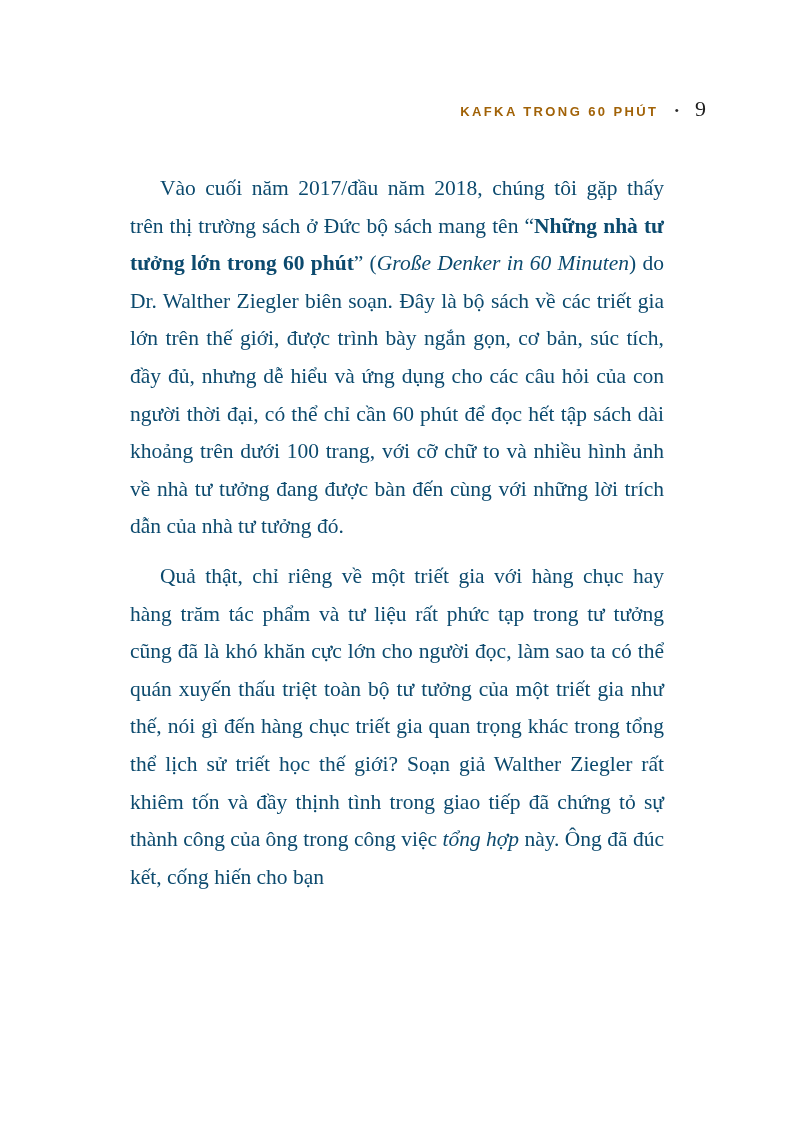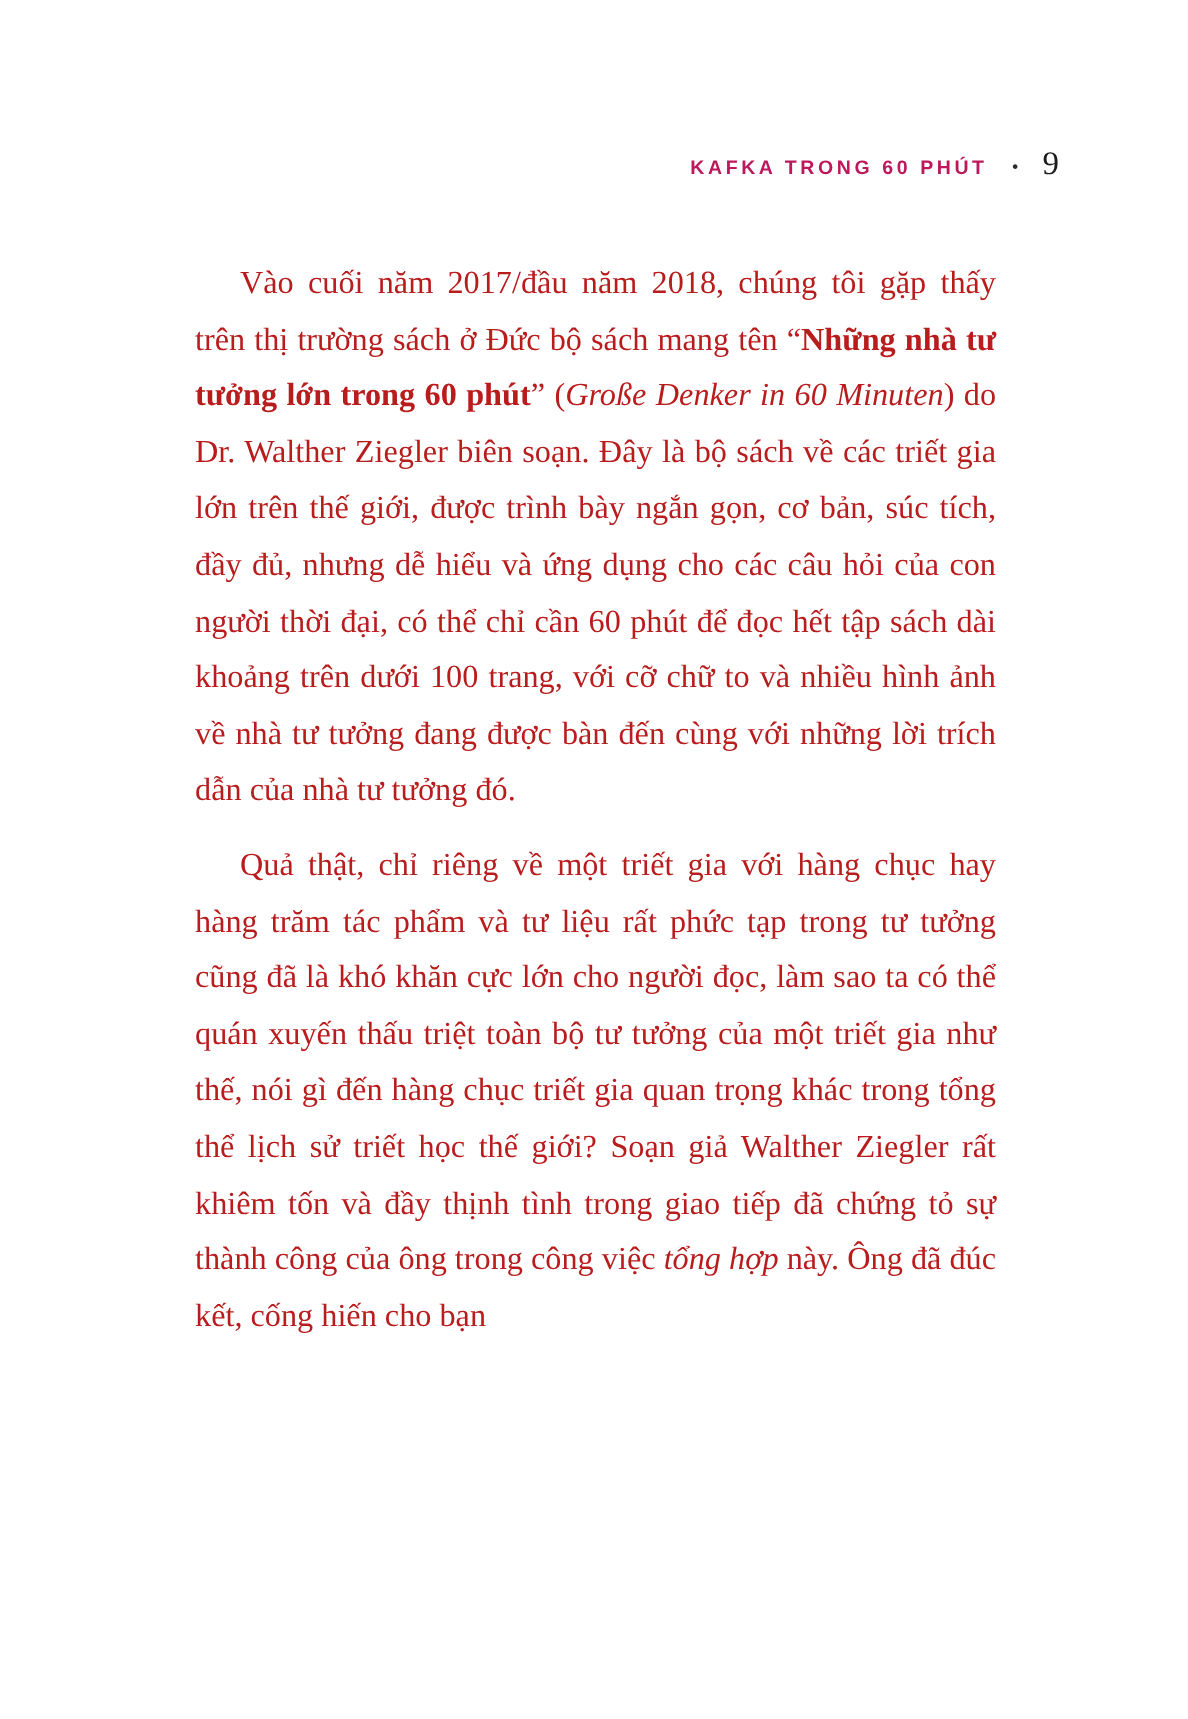--- a/index.html
+++ b/index.html
@@ -28,21 +28,21 @@
     display: flex;
     justify-content: flex-end;
     align-items: baseline;
     gap: 16px;
   }
   .running-title {
     font-family: "Liberation Sans", sans-serif;
     font-size: 13px;
     font-weight: 600;
     letter-spacing: 2.4px;
-    color: #be185d;
+    color: #a16207;
     white-space: nowrap;
   }
   .header-sep {
     font-size: 13px;
     color: #2a2a2a;
     transform: translateY(-1px);
   }
   .page-number {
     font-family: "Liberation Serif", serif;
     font-size: 22px;
@@ -53,21 +53,21 @@
     top: 170px;
     left: 130px;
     width: 534px;
   }
   .body-text p {
     margin: 0 0 12px 0;
     font-size: 21.5px;
     line-height: 37.6px;
     text-align: justify;
     text-indent: 30px;
-    color: #b91c1c;
+    color: #0c4a6e;
   }
   .seg-normal { font-weight: normal; font-style: normal; }
   .seg-bold   { font-weight: bold; }
   .seg-italic { font-style: italic; }
 </style>
 </head>
 <body>
 
 <div class="page">
 

